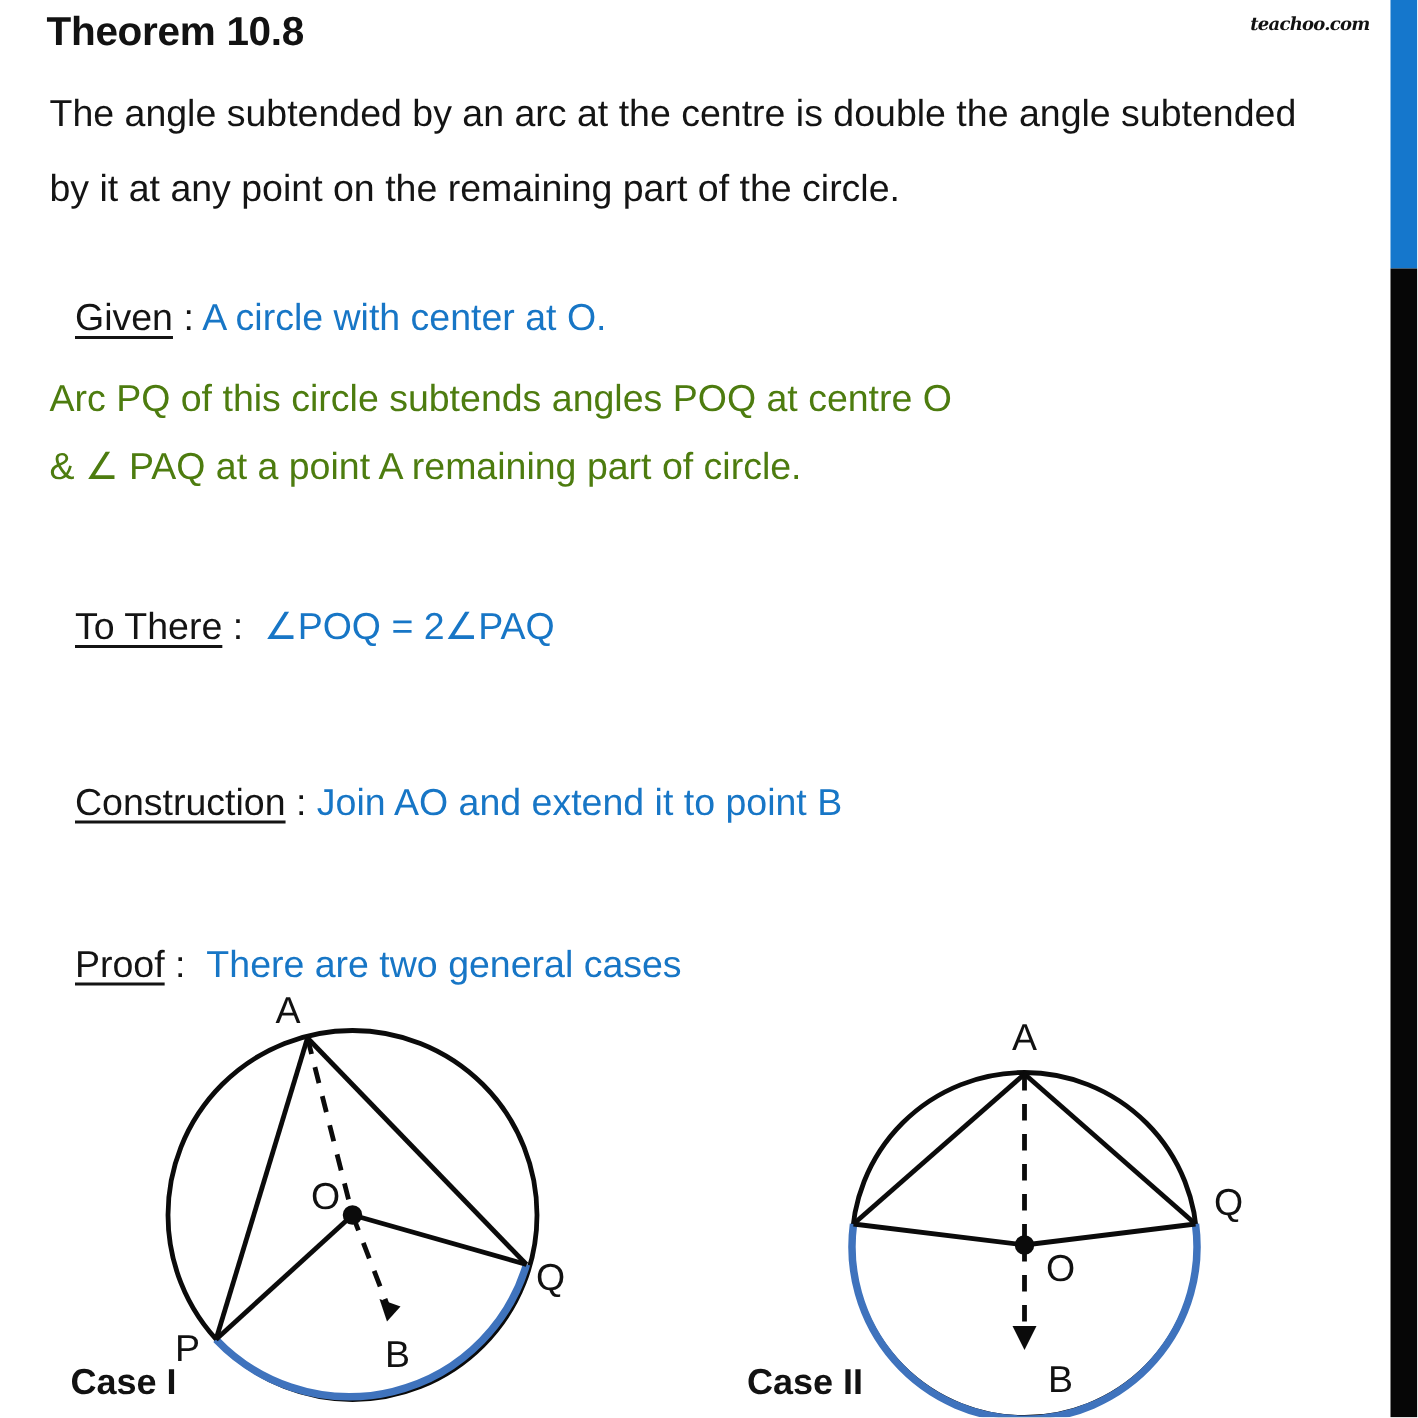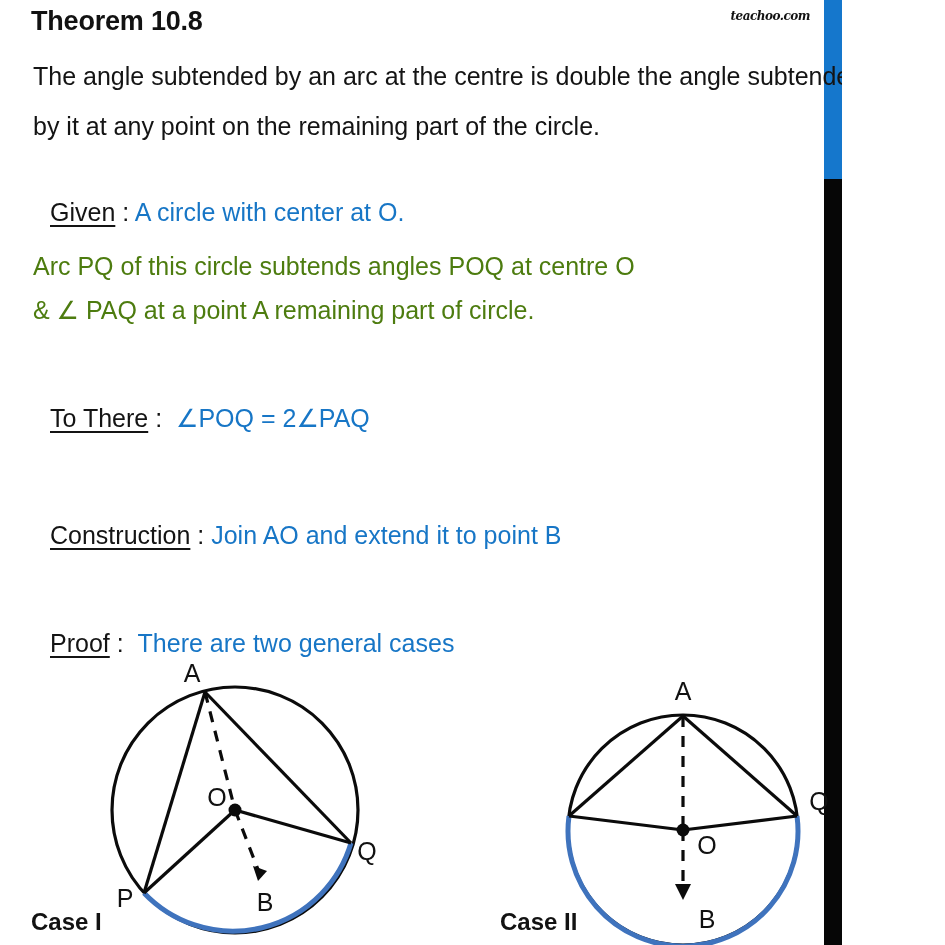--- a/index.html
+++ b/index.html
@@ -6,21 +6,21 @@
     margin: 0;
     padding: 0;
     background: #ffffff;
   }
   body {
     font-family: "Liberation Sans", sans-serif;
     -webkit-font-smoothing: antialiased;
   }
   #page {
     position: relative;
-    width: 842px;
+    width: 945px;
     height: 945px;
     background: #ffffff;
     overflow: hidden;
   }
   
   .edge-bar {
     position: absolute;
     right: 0;
     width: 18px;
   }
@@ -97,23 +97,24 @@
   .block-proof       { top: 629px; }
 
   .given-line { position:absolute; left:33px; font-size:25px; color:#4d7c0f; white-space:nowrap; }
 
   
   .case-caption {
     position: absolute;
     font-size: 24px;
     font-weight: bold;
     color: #121212;
+    margin-left: 16px;
   }
   .case-one { left: 31px; top: 908px; }
-  .case-two { left: 500px; top: 908px; }
+  .case-two { left: 482px; top: 908px; }
 
   
   .figure {
     position: absolute;
   }
   .fig-one { left: 95px; top: 660px; }
   .fig-two { left: 555px; top: 650px; }
 
   svg text {
     font-family: "Liberation Sans", sans-serif;

